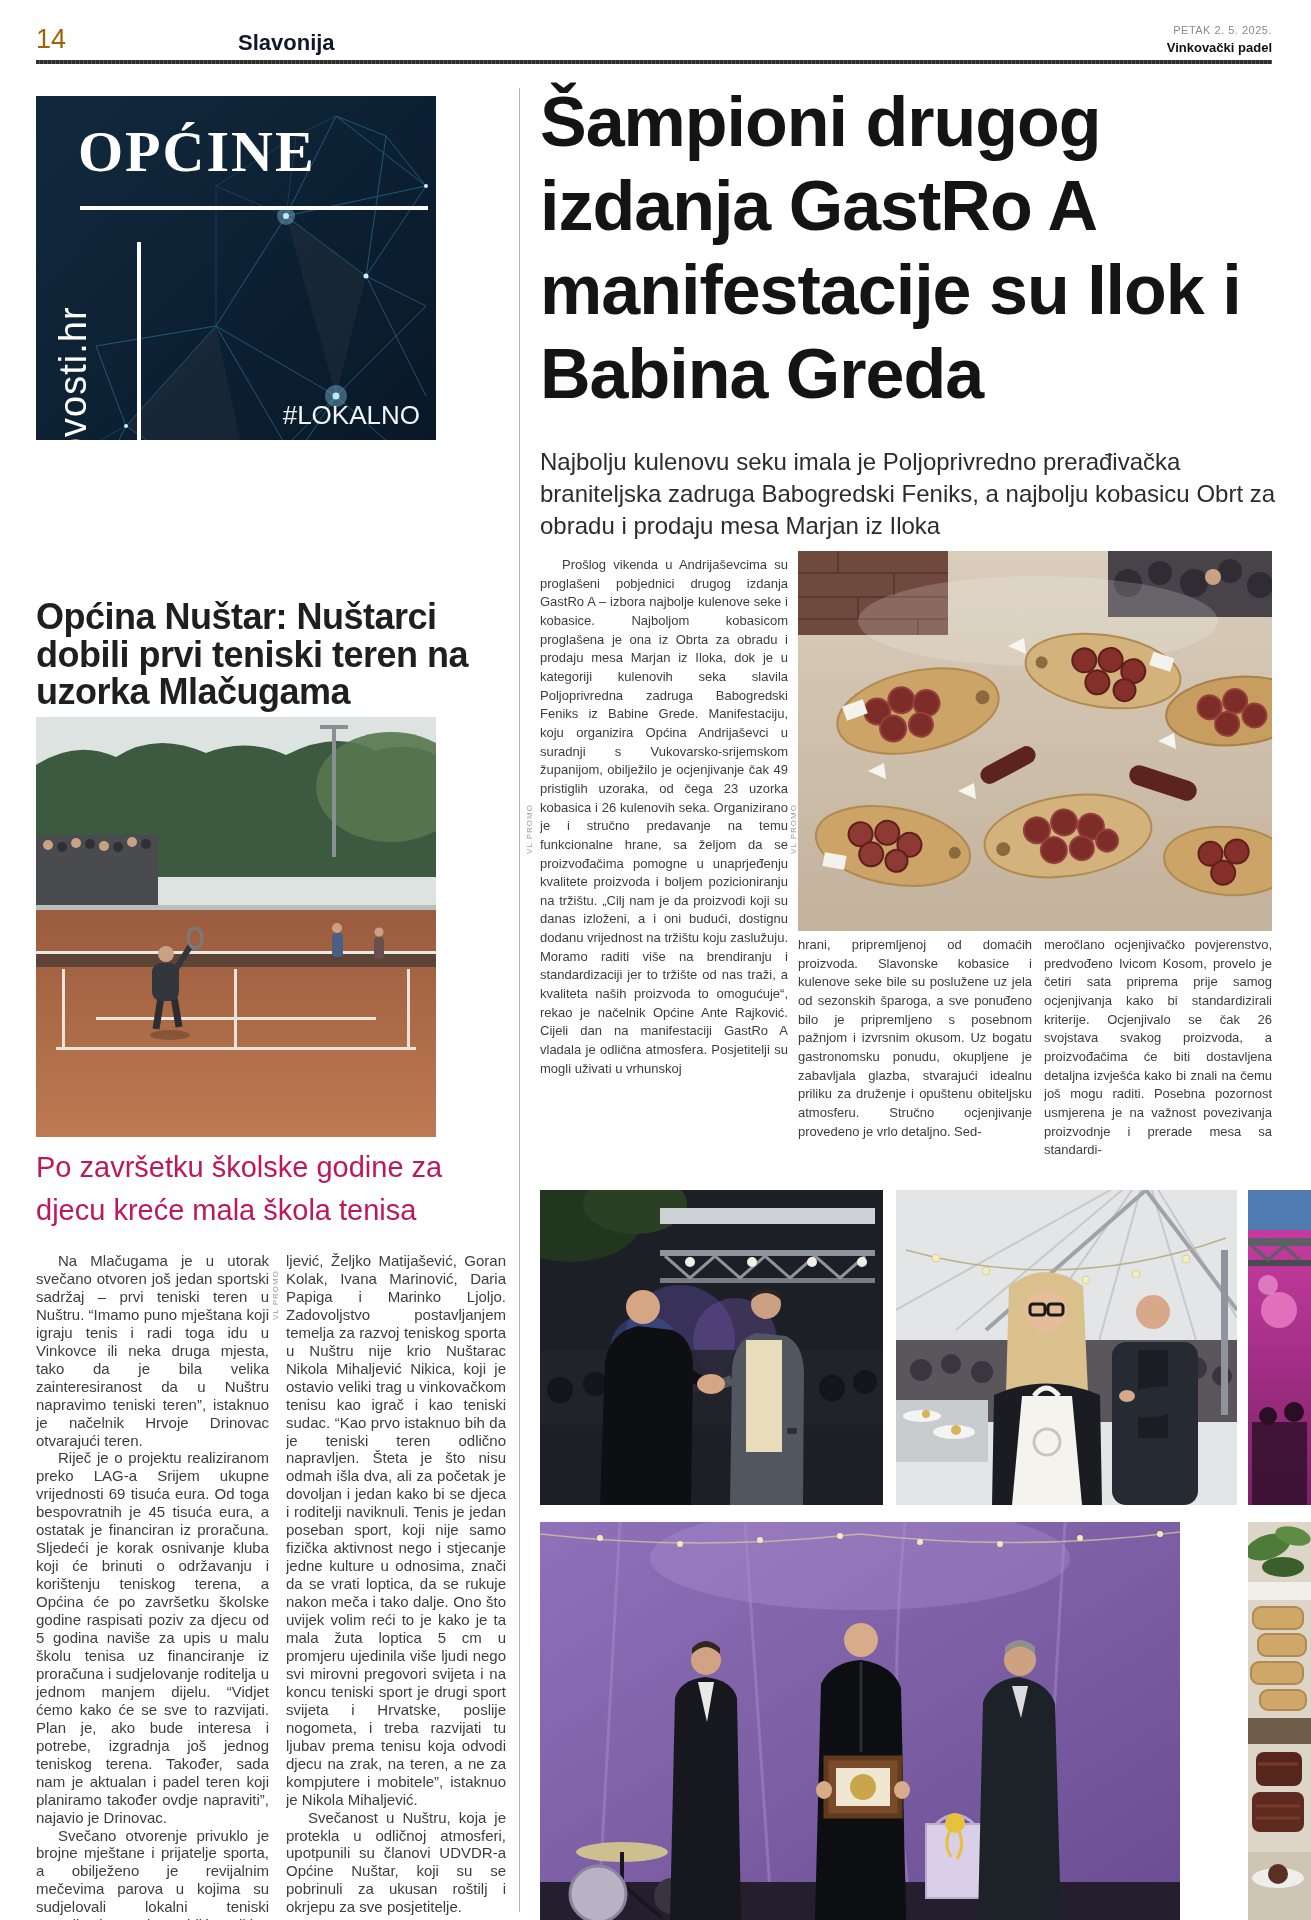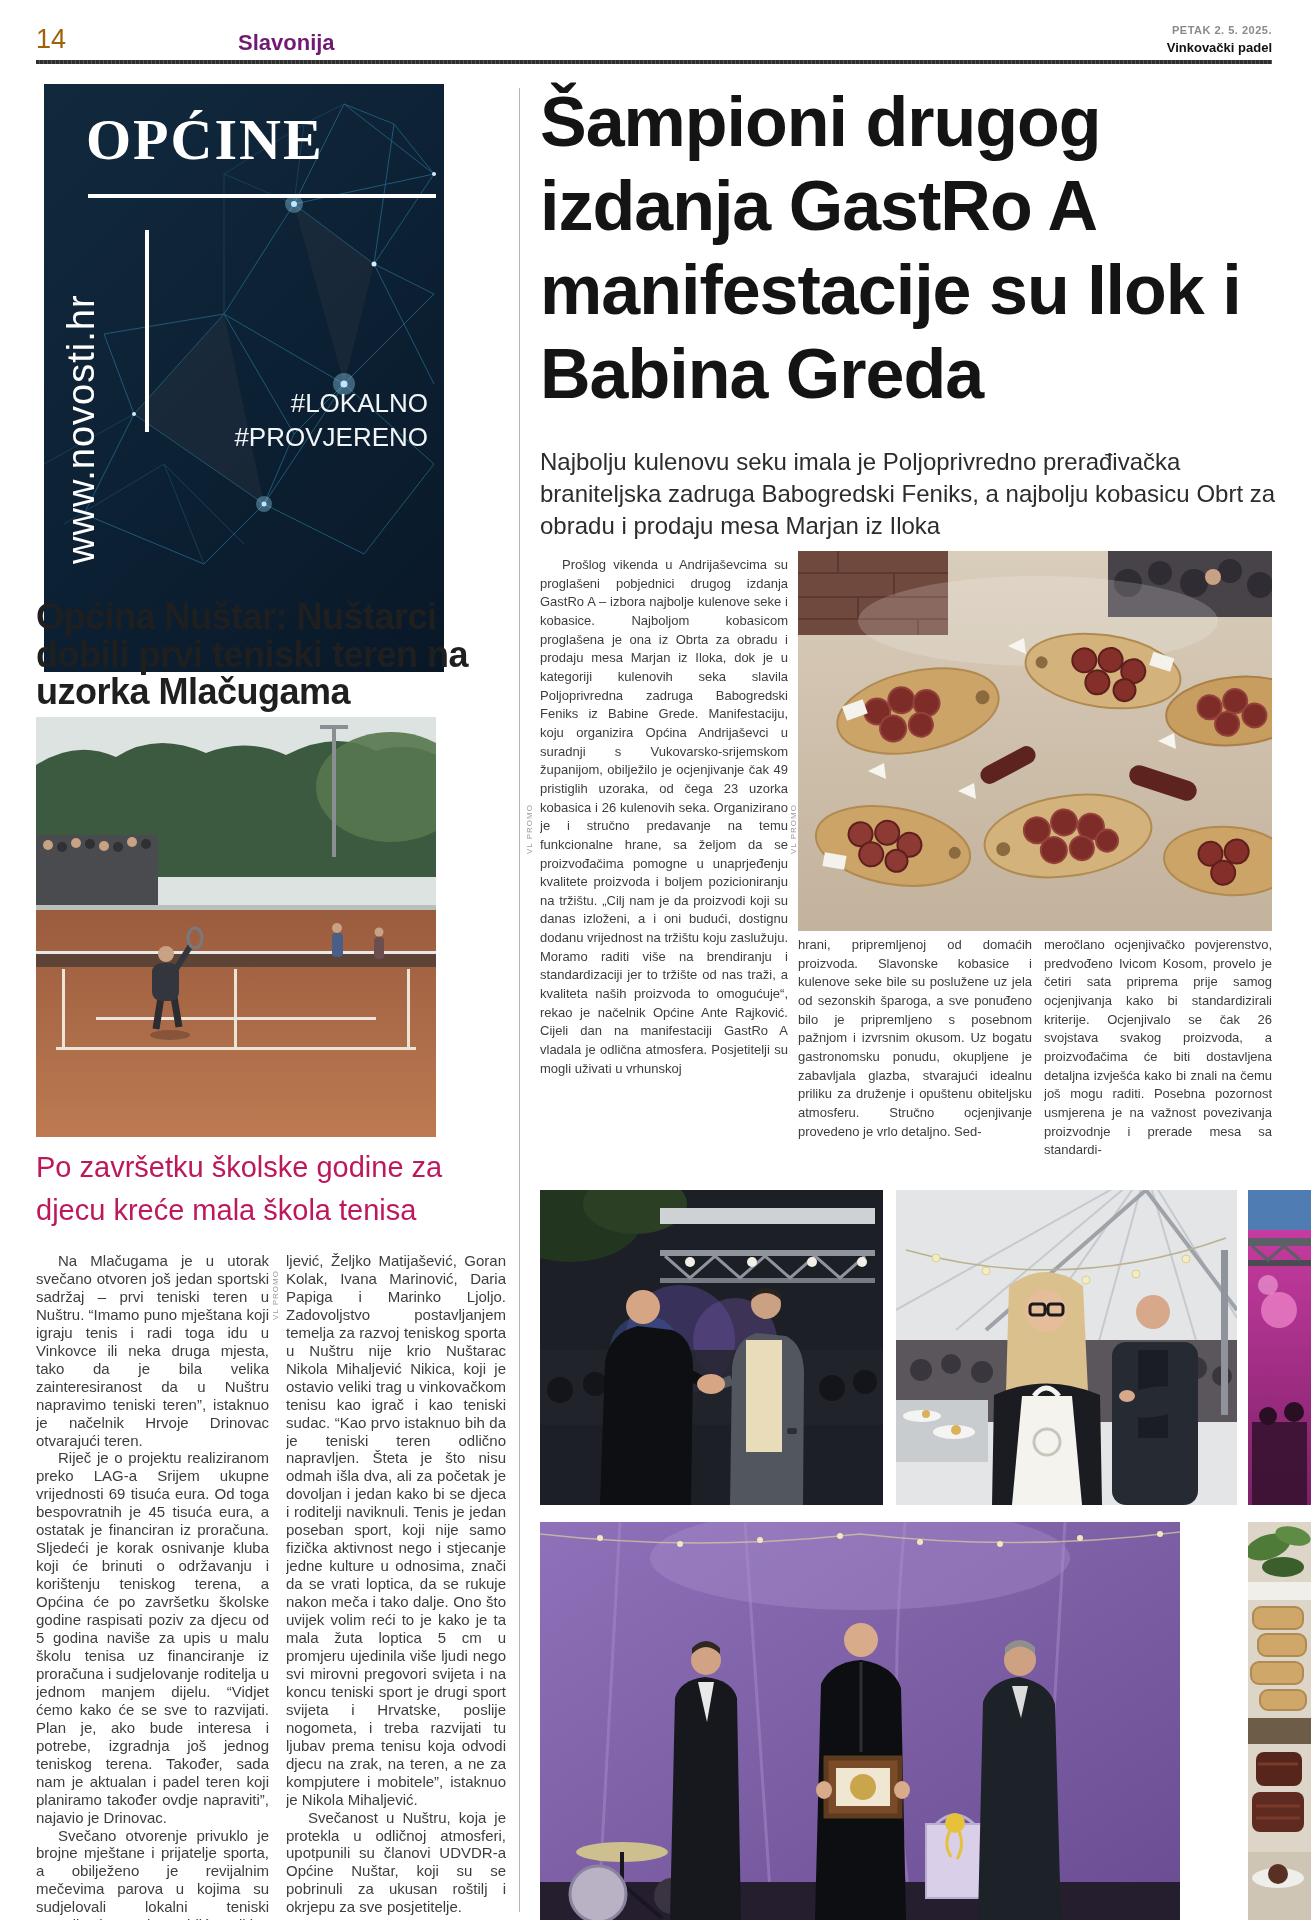--- a/index.html
+++ b/index.html
@@ -1,22 +1,22 @@
 <!DOCTYPE html>
 <html><head>
 <meta charset="utf-8">
 <style>
   html,body{margin:0;padding:0;background:#ffffff;}
   #page{position:relative;width:1311px;height:1920px;background:#fff;overflow:hidden;
         font-family:"Liberation Sans",sans-serif;color:#3d3d3d;}
   .abs{position:absolute;}
   
   .pagenum{font-size:27px;font-weight:300;color:#a16207;}
-  .section{font-size:22px;font-weight:700;color:#701a75;}
-  .dateline{font-size:11px;color:#8a8a8a;letter-spacing:.5px;text-align:left;font-weight:bold;}
+  .section{font-size:22px;font-weight:700;color:#0f172a;}
+  .dateline{font-size:11px;color:#8a8a8a;letter-spacing:.5px;text-align:left;}
   .pubname{font-size:13px;font-weight:700;color:#101010;text-align:right;}
   .headrule{background:repeating-linear-gradient(90deg,#2e2e2e 0 3px,#565656 3px 4px);}
   
   .banner{background:linear-gradient(135deg,#12293d 0%,#0c2033 55%,#091827 100%);overflow:hidden;}
   .banner-title{font-family:"Liberation Serif",serif;font-size:58px;font-weight:700;color:#ffffff;letter-spacing:2px;}
   .banner-rule{background:#ffffff;}
   .vert-up{writing-mode:vertical-rl;transform:rotate(180deg);}
   .site{font-size:38px;color:#ffffff;letter-spacing:1px;}
   .hashtags{font-size:26px;line-height:34px;color:#f2f5f7;text-align:right;font-weight:400;}
   
@@ -39,21 +39,21 @@
 <body>
 
 <div id="page">
 
   <div class="abs pagenum" style="left:36px;top:24px;">14</div>
   <div class="abs section" style="left:238px;top:30px;">Slavonija</div>
   <div class="abs dateline" style="right:39px;top:24px;">PETAK 2. 5. 2025.</div>
   <div class="abs pubname" style="right:39px;top:40px;">Vinkovački padel</div>
   <div class="abs headrule" style="left:36px;top:60px;width:1236px;height:4px;"></div>
 
-  <div class="abs banner" style="left:36px;top:84px;width:400px;height:588px;margin-left:8px;">
+  <div class="abs banner" style="left:36px;top:96px;width:400px;height:344px;">
     <svg width="400" height="484" viewBox="0 0 400 484" preserveAspectRatio="none">
       <g stroke="#2f86ad" stroke-width="1" fill="none" opacity="0.55">
         <path d="M300,20 L390,90 L330,180 L250,120 Z"></path>
         <path d="M250,120 L180,230 L300,300 L390,210 L330,180"></path>
         <path d="M180,230 L90,330 L220,420 L300,300"></path>
         <path d="M220,420 L320,470 L390,380 L300,300"></path>
         <path d="M90,330 L40,430 L160,480 L220,420"></path>
         <path d="M330,180 L390,300 M250,120 L390,90 M180,230 L250,350 L300,300"></path>
         <path d="M60,250 L180,230 M60,250 L90,330 M250,350 L220,420"></path>
         <path d="M350,40 L300,20 M350,40 L390,90 M350,40 L330,180"></path>

